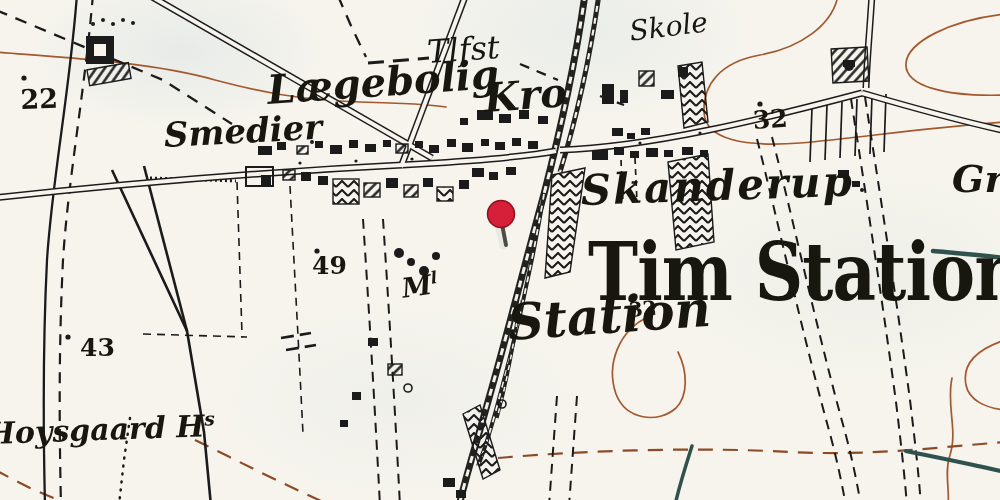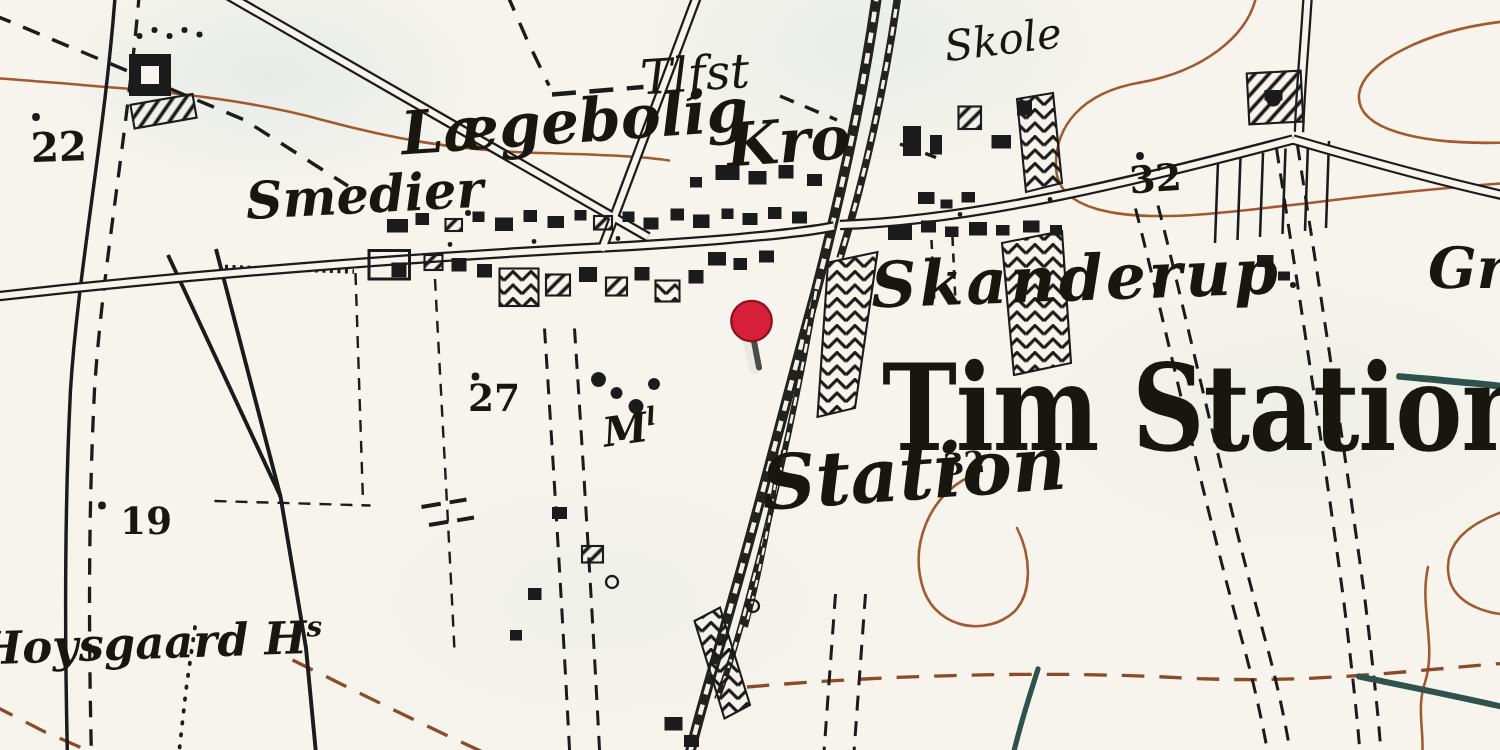--- a/index.html
+++ b/index.html
@@ -277,17 +277,17 @@
 <div class="lbl it b" style="left:952px;top:160px;font-size:38px">Gr</div>
 <div class="lbl it b" style="left:400px;top:274px;font-size:27px;transform:rotate(-8deg)">
   <span>M</span><sup>l</sup>
 </div>
 <div class="lbl it b" style="left:-14px;top:418px;font-size:30px;transform:rotate(-2deg)">
   <span>Hoysgaard H</span><sup>s</sup>
 </div>
 
 <div class="lbl b" style="left:20px;top:86px;font-size:27px;transform:rotate(-2deg)">22</div>
 <div class="lbl b" style="left:752px;top:108px;font-size:25px;transform:rotate(-4deg)">32</div>
-<div class="lbl b" style="left:312px;top:253px;font-size:25px">27</div>
-<div class="lbl b" style="left:80px;top:335px;font-size:25px">19</div>
+<div class="lbl b" style="left:312px;top:253px;font-size:25px">49</div>
+<div class="lbl b" style="left:80px;top:335px;font-size:25px">43</div>
 <div class="lbl b" style="left:628px;top:300px;font-size:20px;transform:rotate(-5deg)">32</div>
 
 </div>
 
 </body></html>

